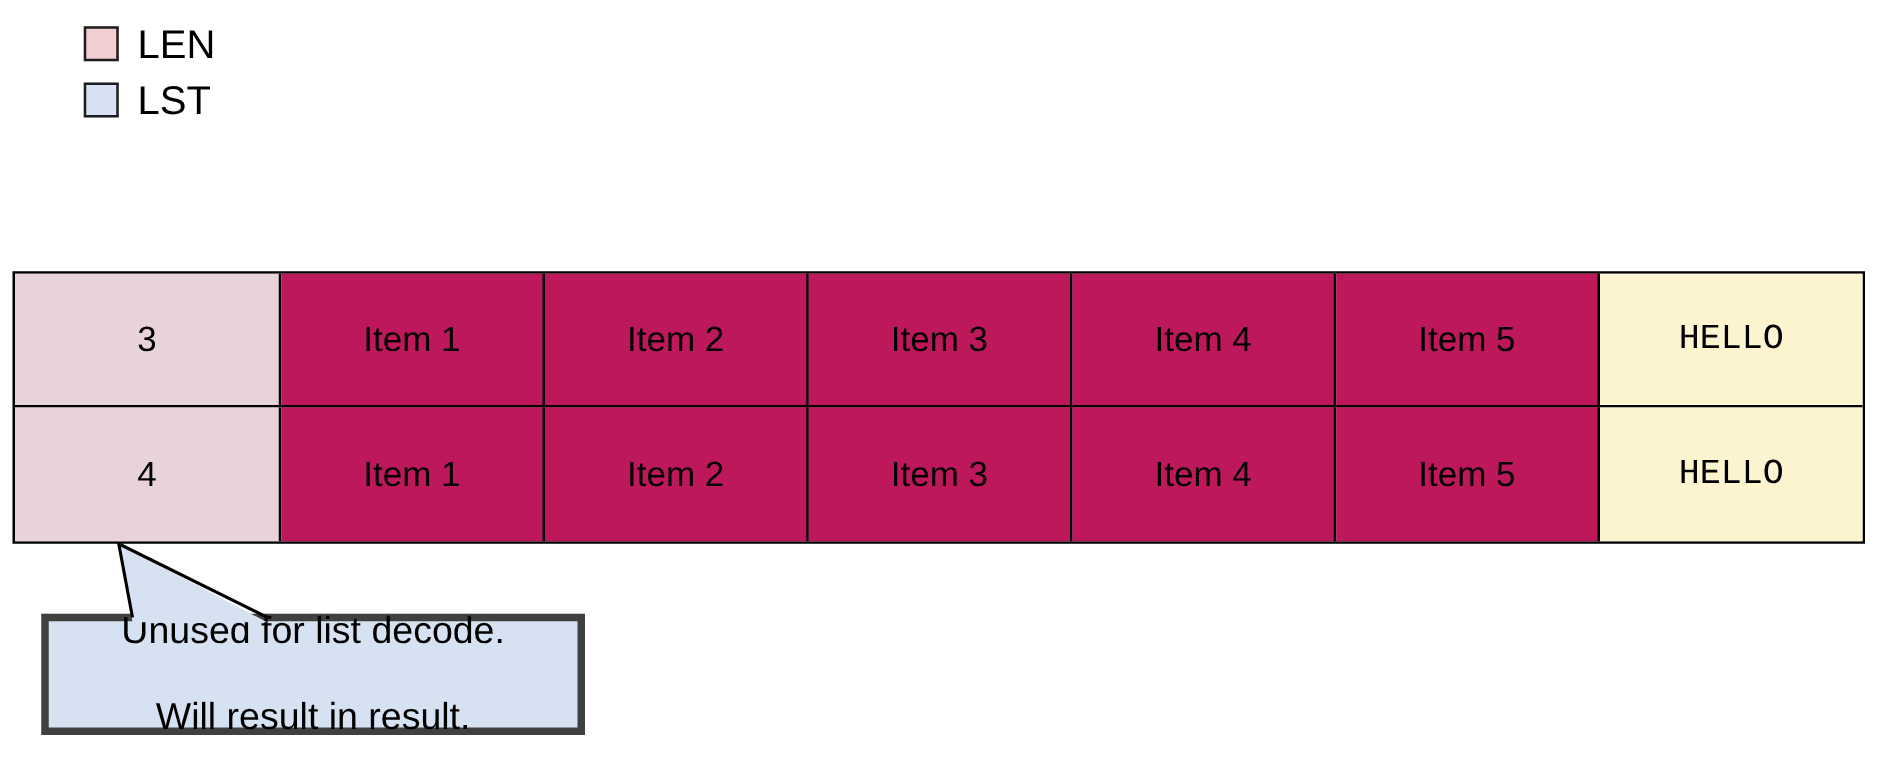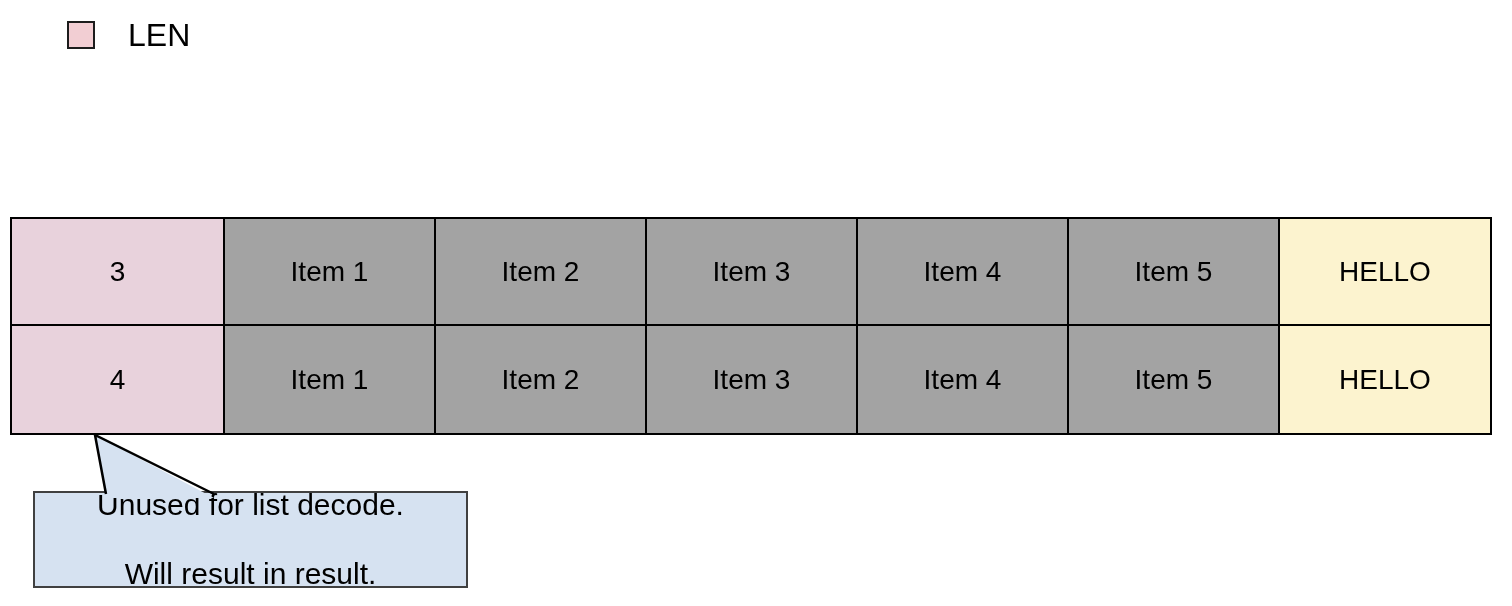--- a/index.html
+++ b/index.html
@@ -20,21 +20,21 @@
   
   .legend {
     position: absolute;
     left: 35px;
     top: 12px;
   }
   .legend-item {
     display: flex;
     align-items: center;
     height: 45px;
-    gap: 33px;
+    gap: 15px;
     padding-left: 32px;
   }
   .swatch {
     width: 24px;
     height: 24px;
     border: 2px solid #1c1c1c;
     flex: 0 0 auto;
   }
   .swatch-len { background: #f2ced3; }
   .swatch-lst { background: #d6e2f1; }
@@ -62,32 +62,32 @@
     align-items: center;
     justify-content: center;
     font-size: 28px;
     border-right: 2px solid #000000;
     border-bottom: 2px solid #000000;
     box-sizing: border-box;
   }
   .cell:nth-child(7n) { border-right: none; }
   .cell:nth-child(n+8) { border-bottom: none; }
   .cell-len { background: #e8d2dc; }
-  .cell-lst { background: #a3a3a3; }
-  .cell-fld { background: #fcf3cf; }
+  .cell-lst { background: #be185d; }
+  .cell-fld { background: #fcf3cf; font-family: Liberation Mono, monospace; }
 
   
   .callout-box {
     position: absolute;
     left: 33px;
     top: 491px;
     width: 435px;
     height: 97px;
     box-sizing: border-box;
-    border: 2px solid #404040;
+    border: 6px solid #404040;
     background: #d6e2f1;
     display: flex;
     flex-direction: column;
     align-items: center;
     justify-content: center;
     text-align: center;
     font-size: 30px;
     line-height: 38px;
     gap: 31px;
   }
@@ -102,20 +102,24 @@
 </style>
 </head>
 <body>
 
 <div class="canvas">
 
   <div class="legend">
     <div class="legend-item">
       <span class="swatch swatch-len"></span>
       <span class="legend-label">LEN</span>
+    </div>
+    <div class="legend-item">
+      <span class="swatch swatch-lst"></span>
+      <span class="legend-label">LST</span>
     </div>
   </div>
 
   <div class="layout-table">
 
     <div class="cell cell-len">3</div>
     <div class="cell cell-lst">Item 1</div>
     <div class="cell cell-lst">Item 2</div>
     <div class="cell cell-lst">Item 3</div>
     <div class="cell cell-lst">Item 4</div>

